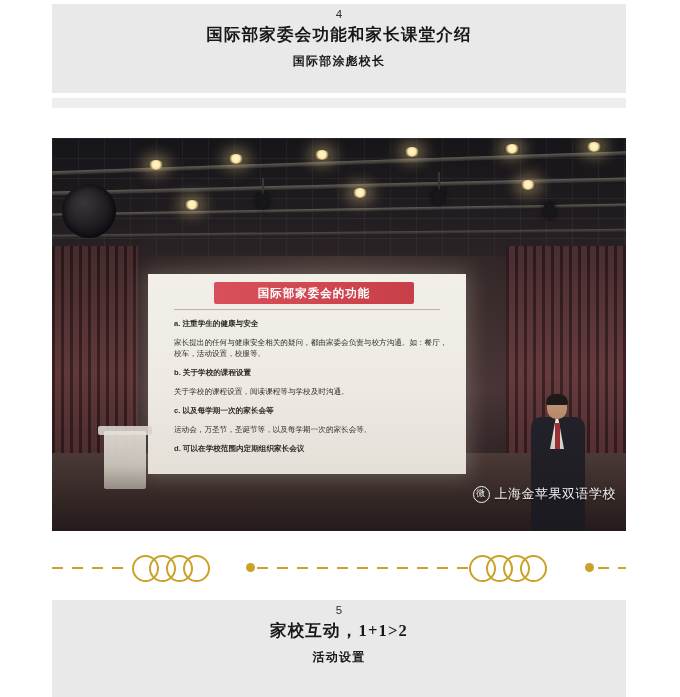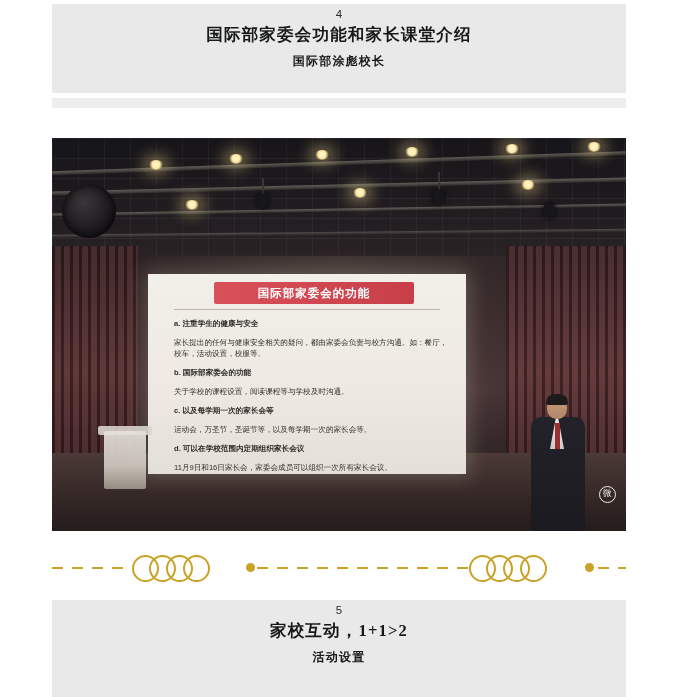--- a/index.html
+++ b/index.html
@@ -377,42 +377,42 @@
       <div class="curtain-left"></div>
       <div class="curtain-right"></div>
       <div class="stage-floor"></div>
 
       <div class="slide">
         <div class="slide-banner">国际部家委会的功能</div>
         <div class="slide-rule"></div>
         <div class="slide-body">
           <p class="hd">a. 注重学生的健康与安全</p>
           <p>家长提出的任何与健康安全相关的疑问，都由家委会负责与校方沟通。如：餐厅，校车，活动设置，校服等。</p>
-          <p class="hd">b. 国际部家委会的功能</p>
+          <p class="hd">b. 关于学校的课程设置</p>
           <p>关于学校的课程设置，阅读课程等与学校及时沟通。</p>
           <p class="hd">c. 以及每学期一次的家长会等</p>
           <p>运动会，万圣节，圣诞节等，以及每学期一次的家长会等。</p>
           <p class="hd">d. 可以在学校范围内定期组织家长会议</p>
-          <p>11月9日和16日家长会，家委会成员可以组织一次所有家长会议。</p>
         </div>
       </div>
 
       <div class="speaker">
         <div class="spk-body"></div>
         <div class="spk-shirt"></div>
         <div class="spk-tie"></div>
         <div class="spk-head"></div>
         <div class="spk-hair"></div>
       </div>
 
       <div class="podium-top"></div>
       <div class="podium"></div>
 
       <div class="watermark">
         <span class="wm-badge">微</span>
+        <span>上海金苹果双语学校</span>
       </div>
 
     </div>
   </div>
 
   <div class="divider">
     <div class="dv-line l1"></div>
     <div class="dv-line l2"></div>
     <div class="dv-line l3"></div>
     <div class="rings r-left">

